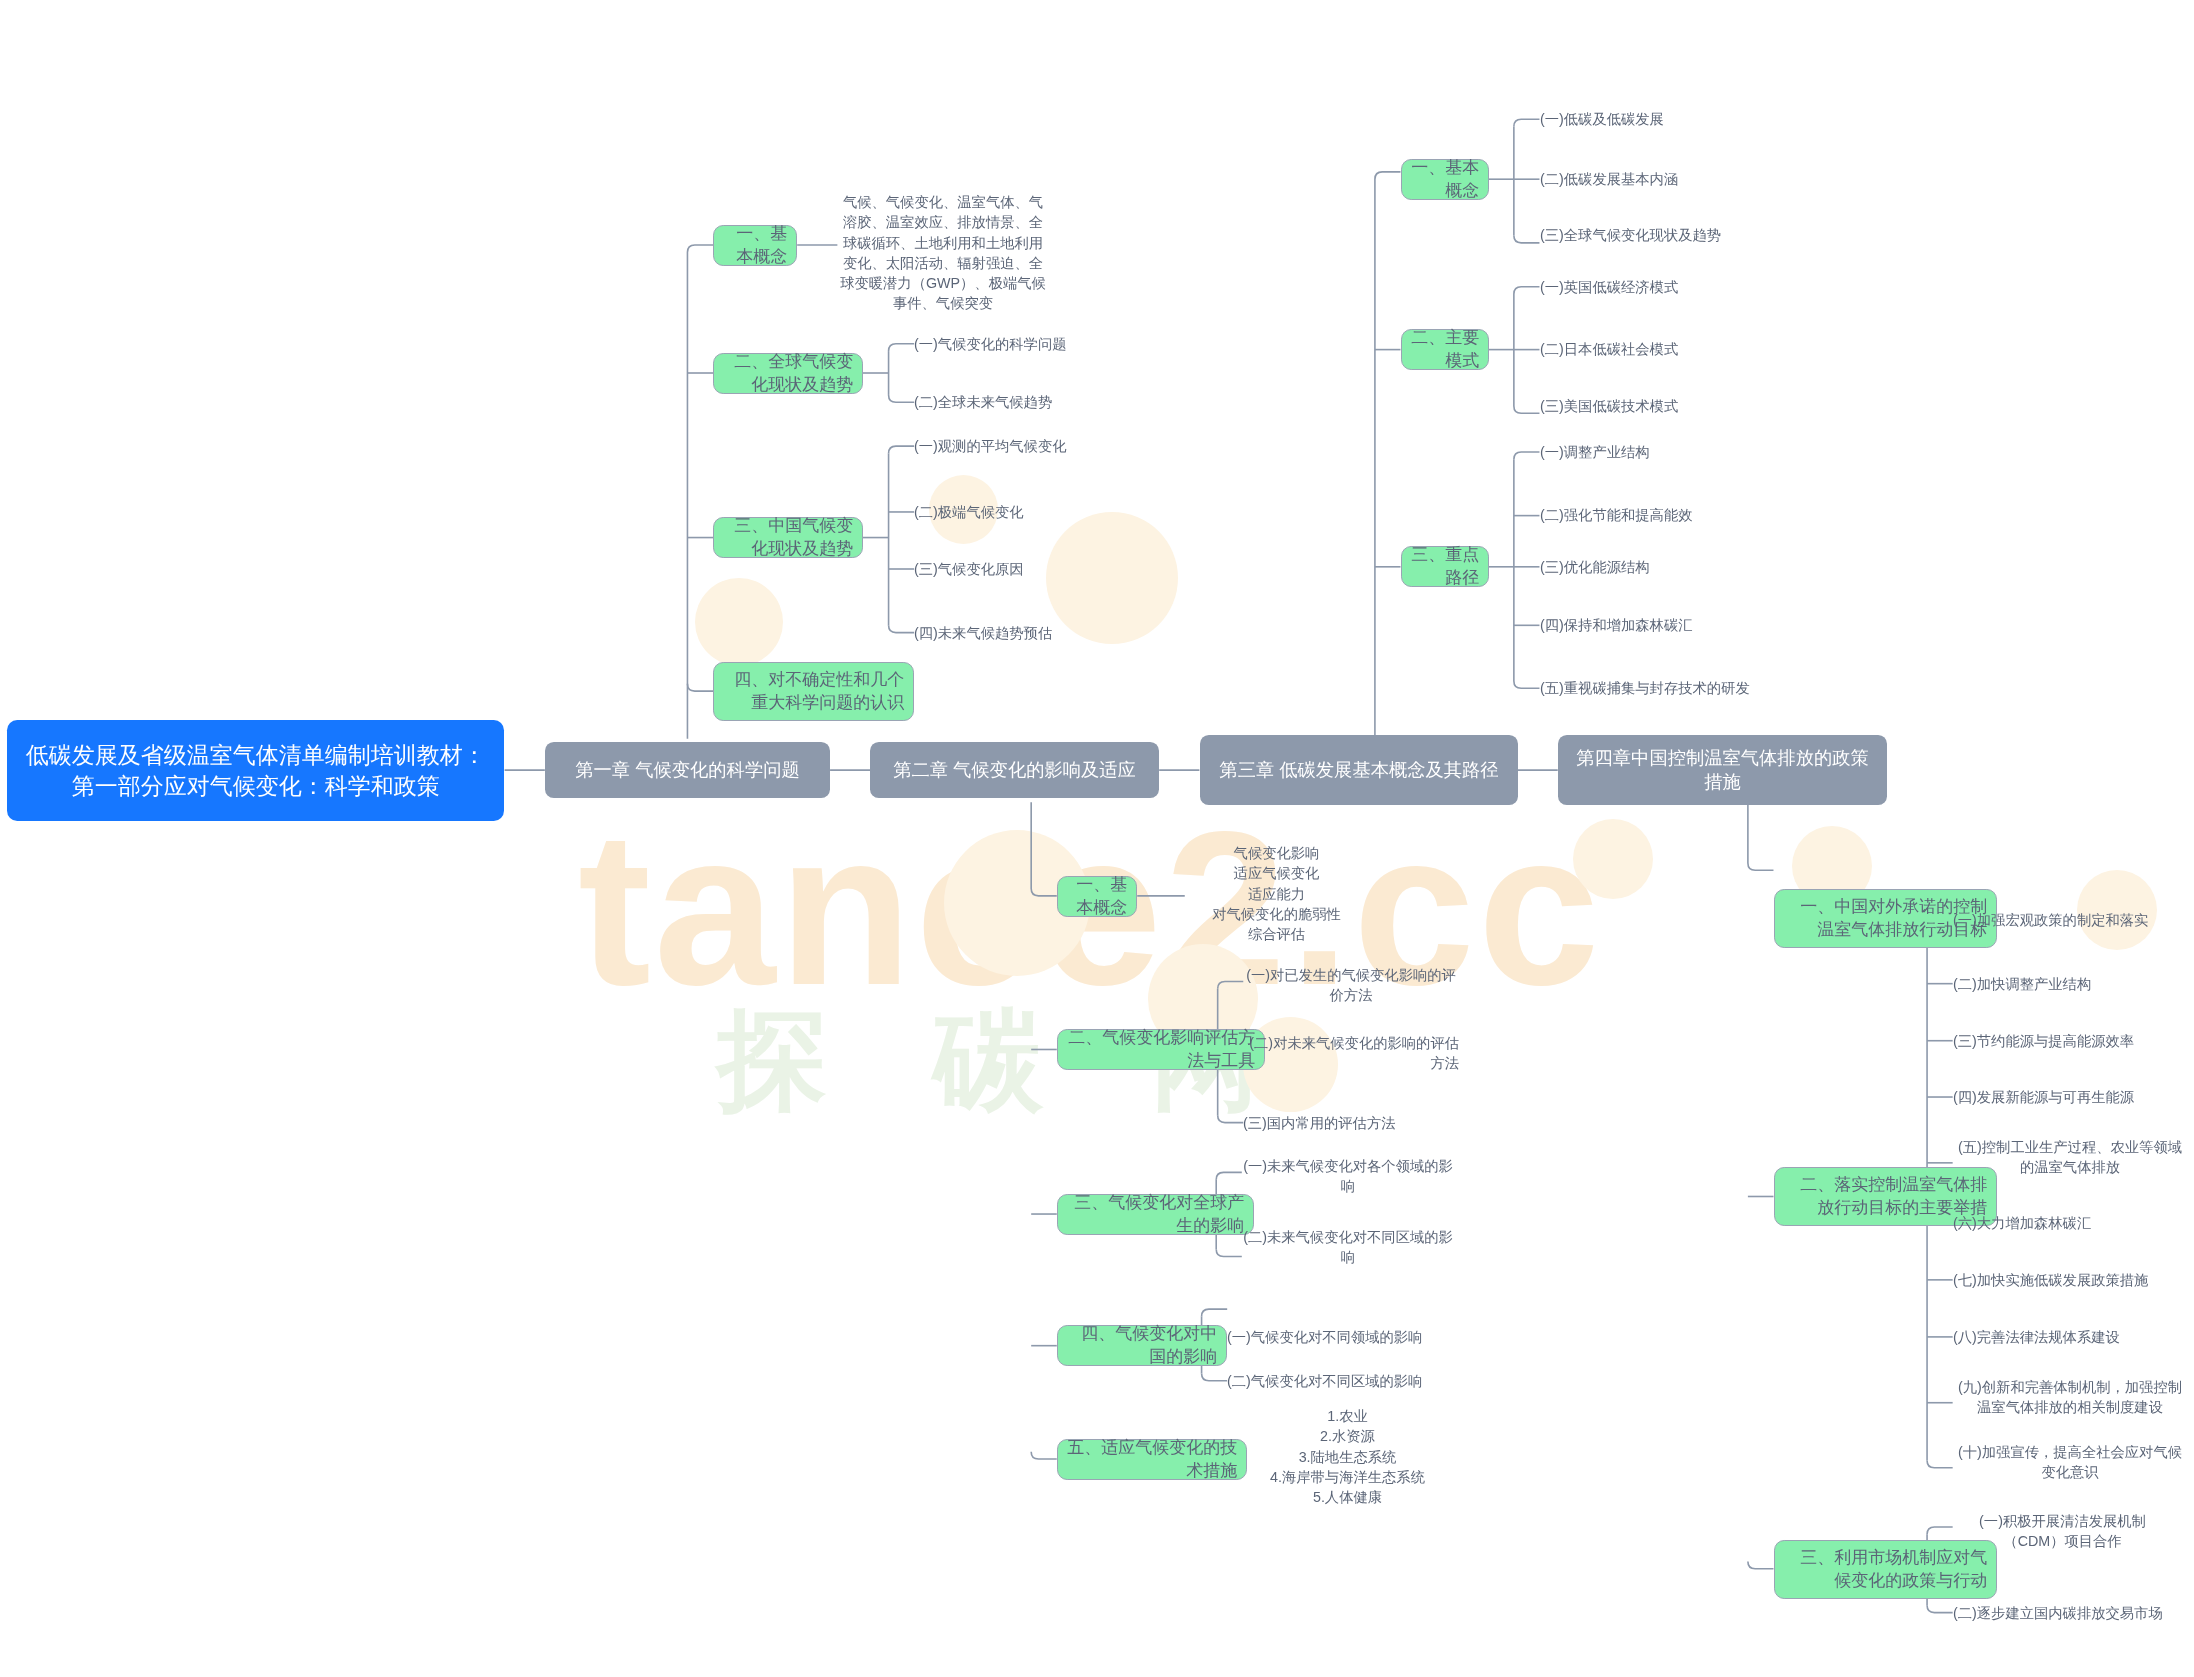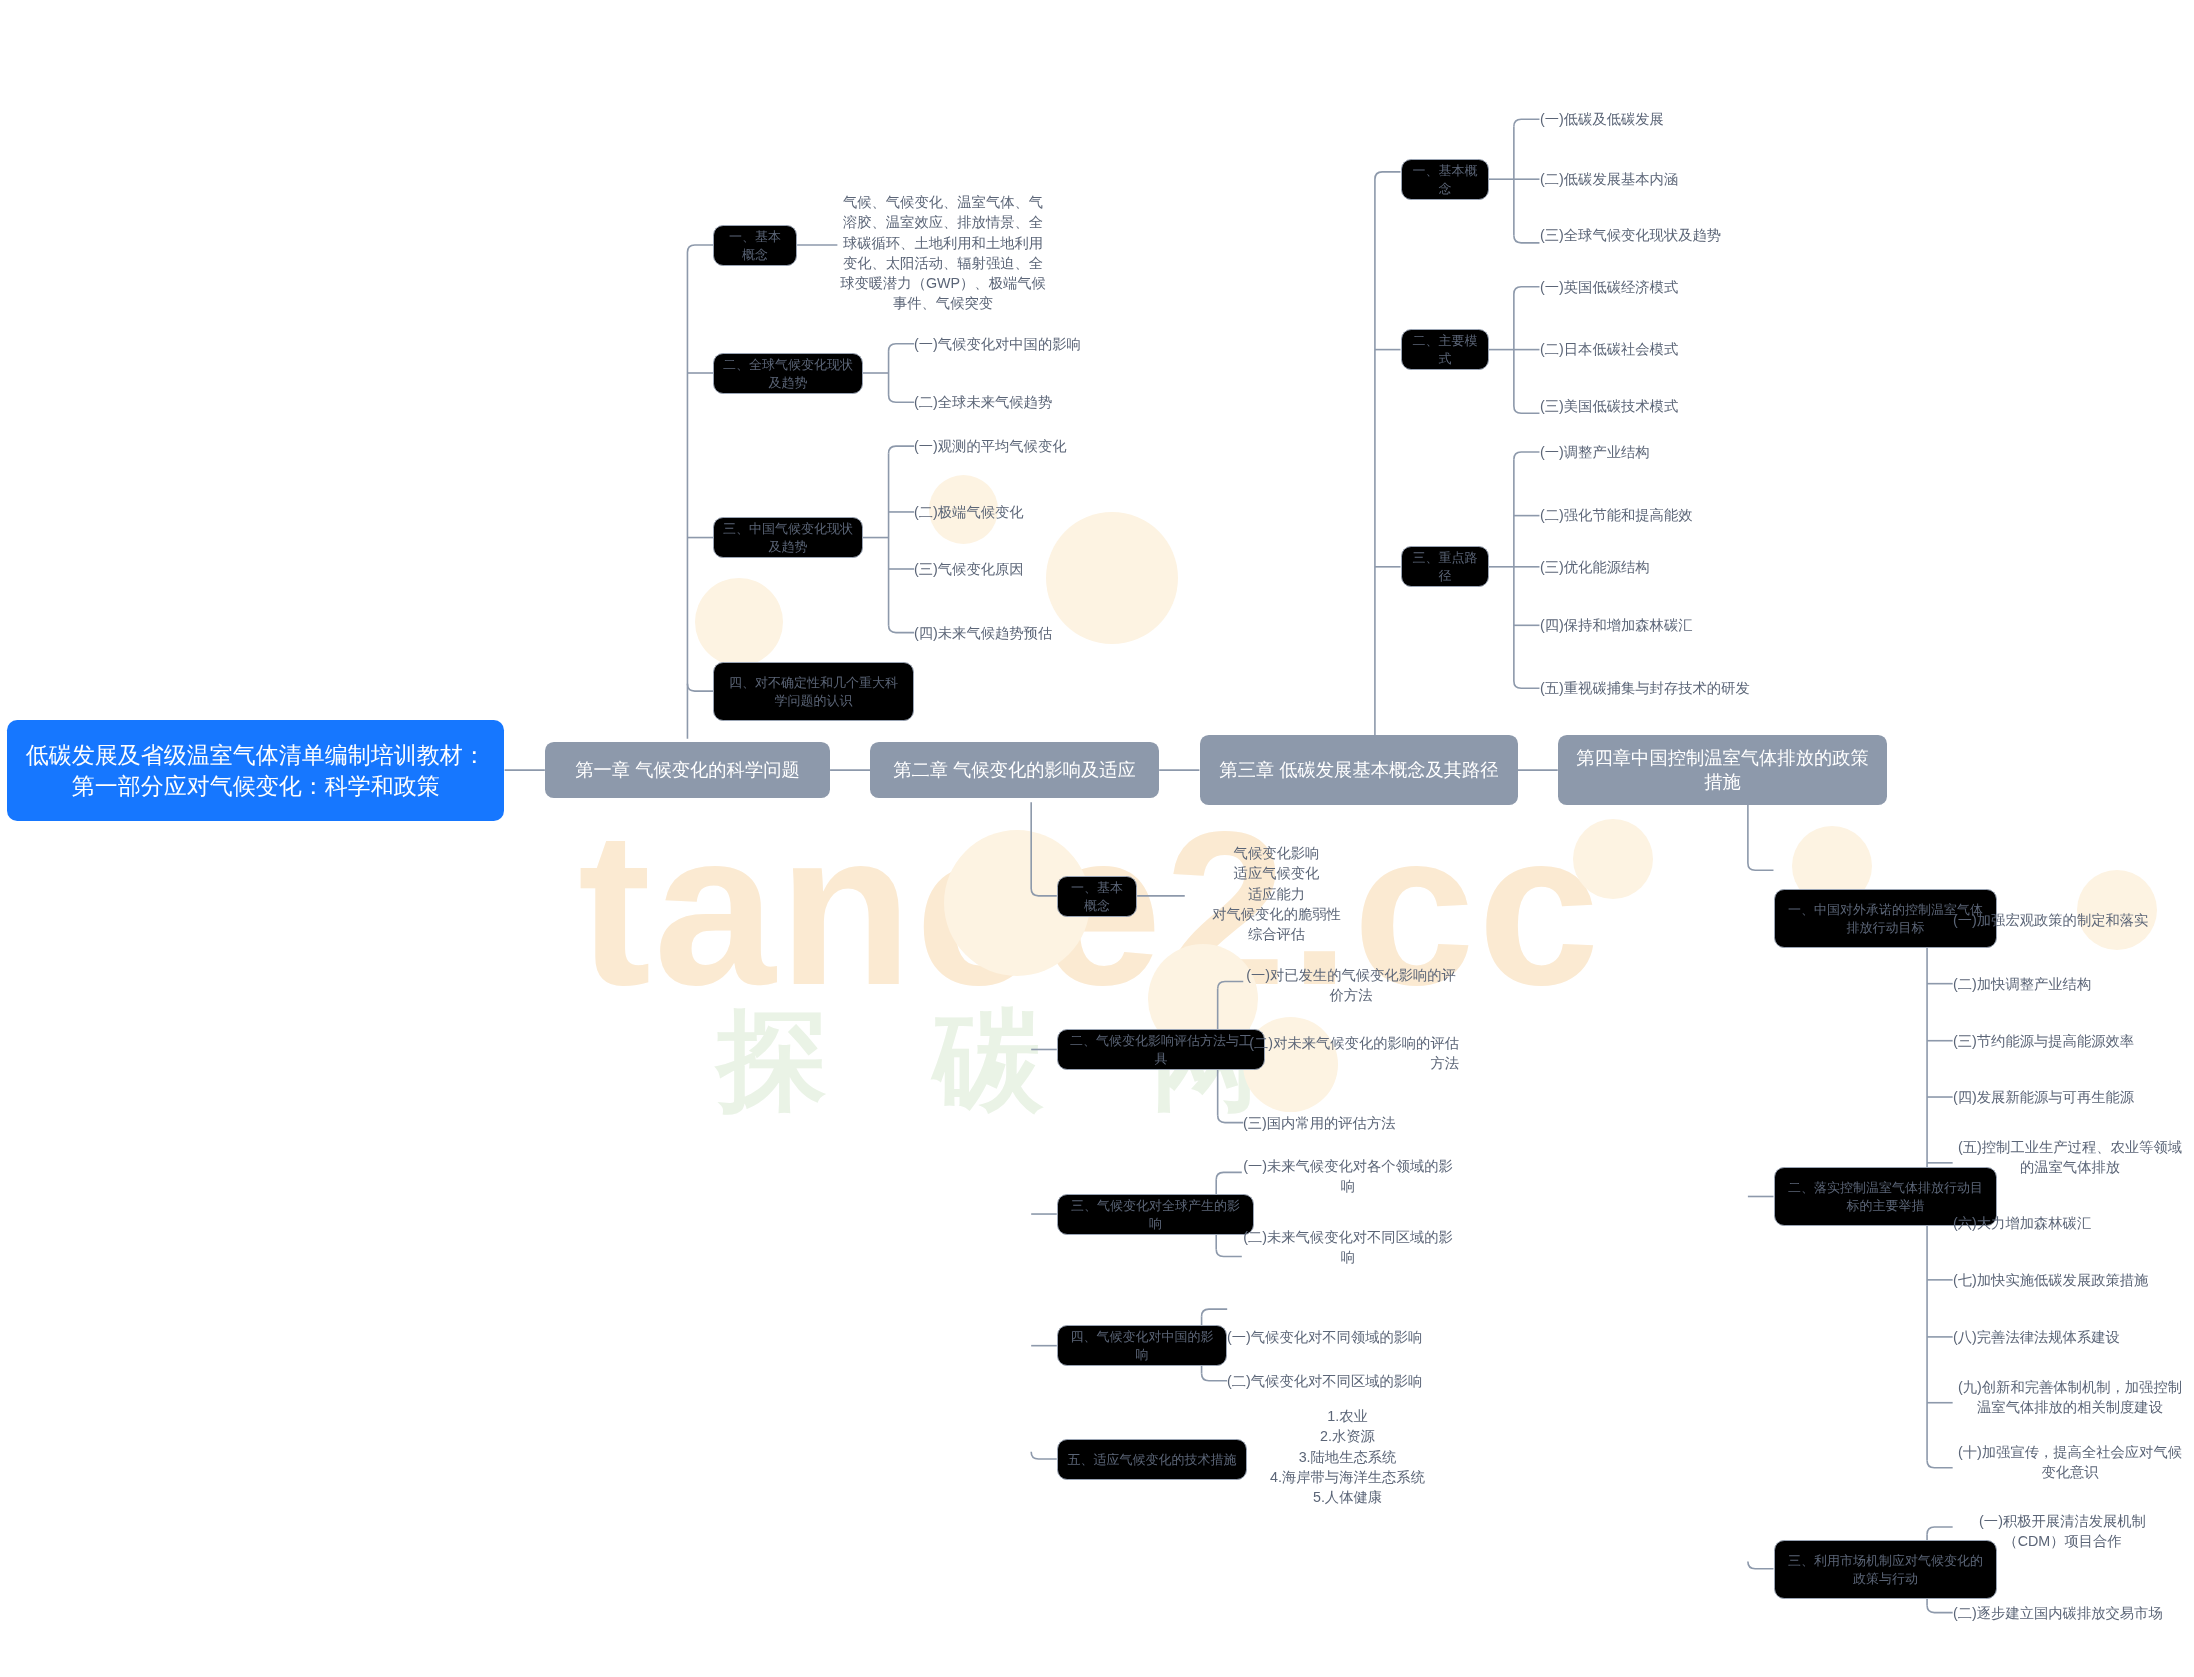--- a/index.html
+++ b/index.html
@@ -33,23 +33,23 @@
     background:#1677ff; color:#ffffff; border-radius:10.2px;
     display:flex; align-items:center; justify-content:center; text-align:center;
     font-size:23px; line-height:1.32; padding:7.3px 11.7px; font-weight:400;
   }
   .chapter{
     background:#8d99ab; color:#ffffff; border-radius:8.8px;
     display:flex; align-items:center; justify-content:center; text-align:center;
     font-size:18.3px; line-height:1.3; padding:5.9px 10.2px;
   }
   .sec{
-    background:#000000; color:#5b6577; border:1.5px solid #9aa4b4; border-radius:10.2px;
-    display:flex; align-items:center; justify-content:center; text-align:center;
-    font-size:13px; line-height:1.35; padding:4.4px 8.8px;
+    background:#86efac; color:#5b6577; border:1.5px solid #9aa4b4; border-radius:10.2px;
+    display:flex; align-items:center; justify-content:center; text-align:right;
+    font-size:17px; line-height:1.35; padding:4.4px 8.8px;
   }
   .leaf{
     color:#5b6577; font-size:14.3px; line-height:1.42; text-align:left;
     display:flex; align-items:center;
   }
   .leaf.center{ text-align:center; justify-content:center; }
   .leaf.block{ display:block; }
 </style>
 </head>
 <body>
@@ -172,21 +172,21 @@
 
   <div class="node chapter" style="left:545px; top:742px; width:285px; height:56px;">第一章 气候变化的科学问题</div>
   <div class="node chapter" style="left:1200px; top:735px; width:318px; height:70px;">第三章 低碳发展基本概念及其路径</div>
   <div class="node chapter" style="left:870px; top:742px; width:289px; height:56px;">第二章 气候变化的影响及适应</div>
   <div class="node chapter" style="left:1558px; top:735px; width:329px; height:70px;">第四章中国控制温室气体排放的政策措施</div>
 
   <div class="node sec" style="left:713px; top:225px; width:84px; height:41px;">一、基本概念</div>
   <div class="node leaf block center" style="left:837px; top:192px; width:212px;">气候、气候变化、温室气体、气溶胶、温室效应、排放情景、全球碳循环、土地利用和土地利用变化、太阳活动、辐射强迫、全球变暖潜力（GWP）、极端气候事件、气候突变</div>
 
   <div class="node sec" style="left:713px; top:353px; width:150px; height:41px;">二、全球气候变化现状及趋势</div>
-  <div class="node leaf" style="left:914px; top:331px; width:241px; height:26px;">(一)气候变化对中国的影响</div>
+  <div class="node leaf" style="left:914px; top:331px; width:241px; height:26px;">(一)气候变化的科学问题</div>
   <div class="node leaf" style="left:914px; top:389px; width:241px; height:26px;">(二)全球未来气候趋势</div>
 
   <div class="node sec" style="left:713px; top:517px; width:150px; height:41px;">三、中国气候变化现状及趋势</div>
   <div class="node leaf" style="left:914px; top:433px; width:241px; height:26px;">(一)观测的平均气候变化</div>
   <div class="node leaf" style="left:914px; top:499px; width:241px; height:26px;">(二)极端气候变化</div>
   <div class="node leaf" style="left:914px; top:556px; width:241px; height:26px;">(三)气候变化原因</div>
   <div class="node leaf" style="left:914px; top:620px; width:241px; height:26px;">(四)未来气候趋势预估</div>
 
   <div class="node sec" style="left:713px; top:662px; width:201px; height:59px;">四、对不确定性和几个重大科学问题的认识</div>
 

